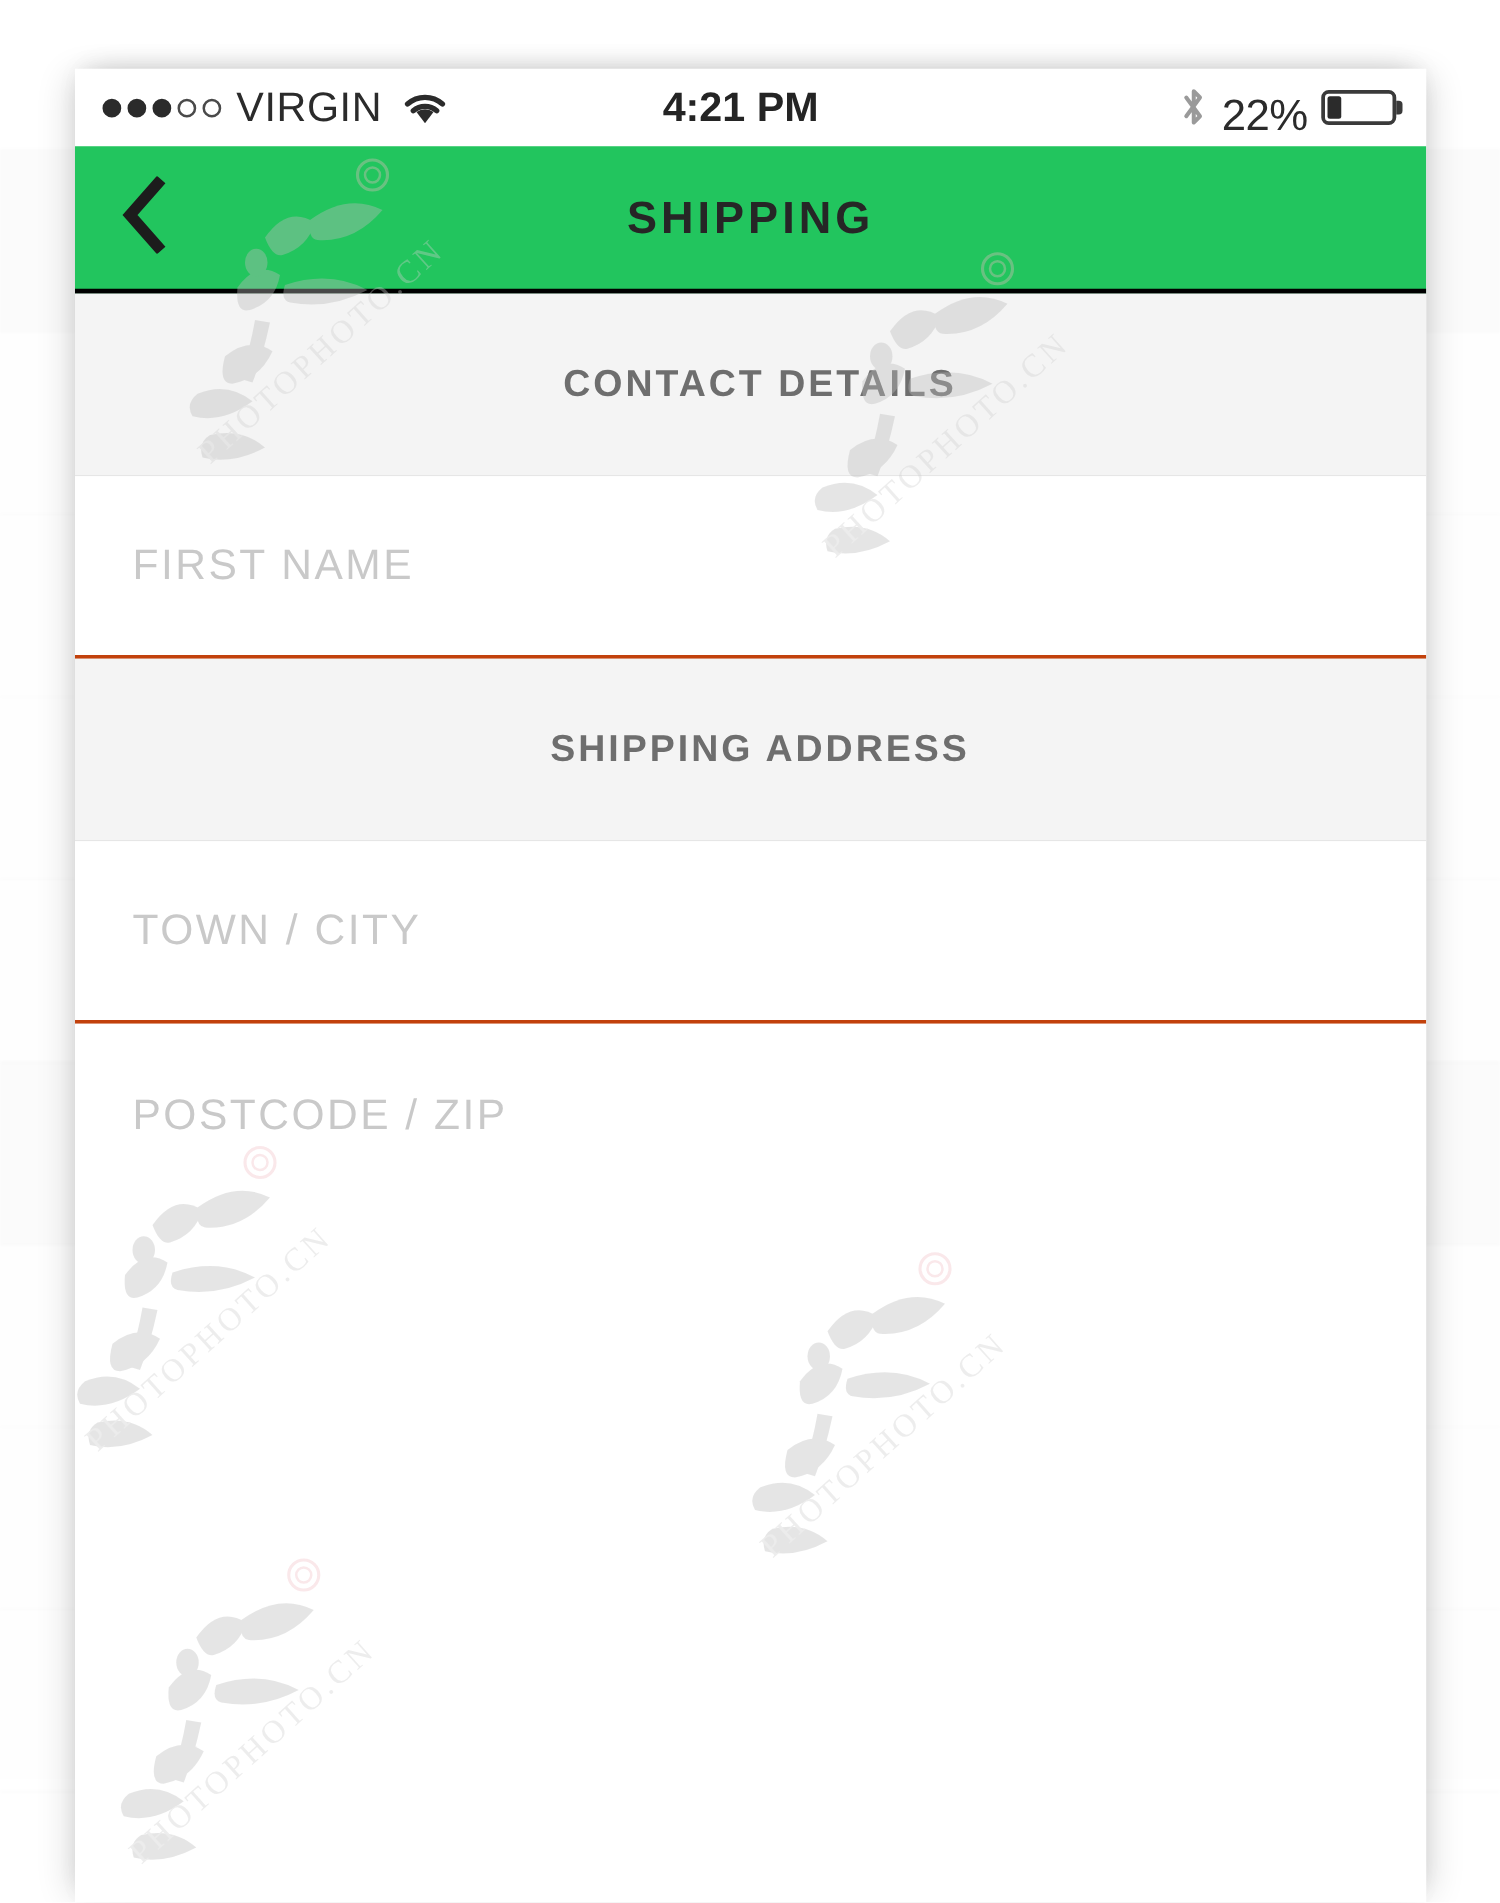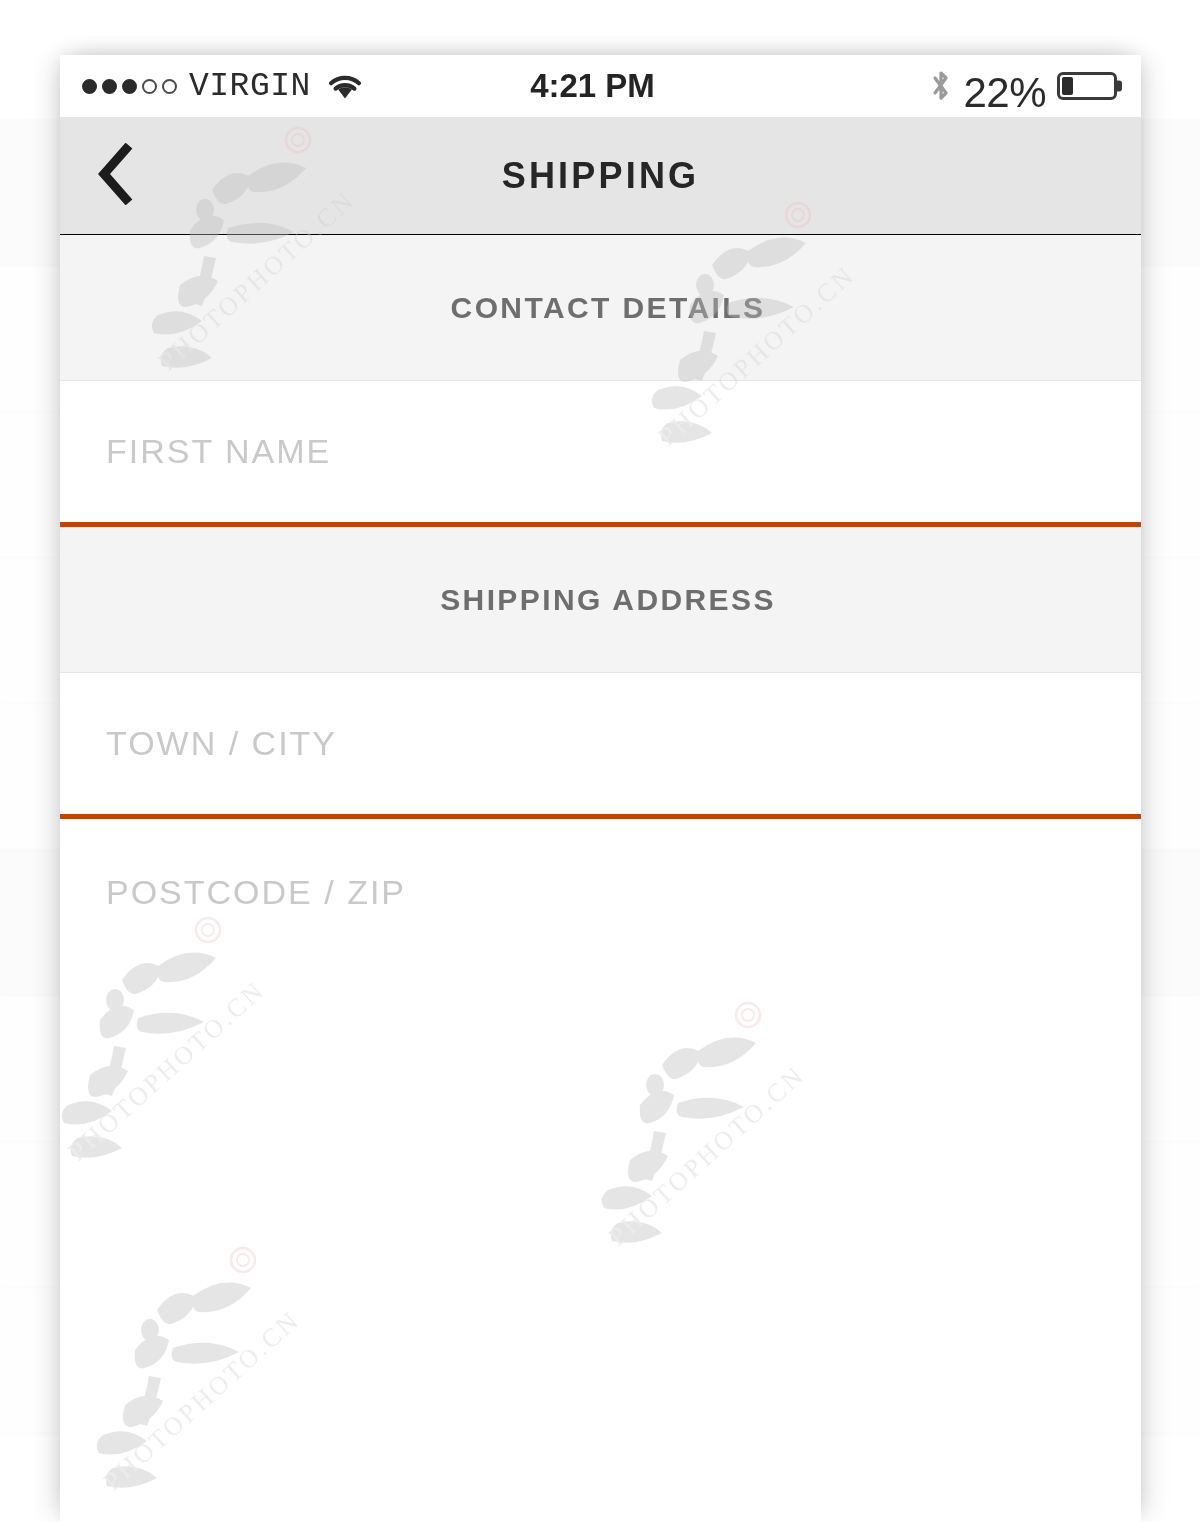--- a/index.html
+++ b/index.html
@@ -71,21 +71,21 @@
   
   .statusbar {
     position: relative;
     height: 62px;
     display: flex;
     align-items: center;
     padding: 0 24px 0 22px;
     background: #ffffff;
     z-index: 3;
   }
-  .sb-left { display: flex; align-items: center; gap: 0; font-family: Liberation Mono, monospace; }
+  .sb-left { display: flex; align-items: center; gap: 0; }
   .sig-dots { display: flex; align-items: center; gap: 5px; margin-right: 12px; }
   .dot {
     width: 15px; height: 15px; border-radius: 50%;
     border: 2px solid #2b2b2b;
   }
   .dot.filled { background: #2b2b2b; }
   .dot.empty  { background: transparent; border-color: #4a4a4a; }
   .carrier {
     font-size: 33px;
     letter-spacing: 0.5px;
@@ -104,21 +104,21 @@
     font-weight: 700;
     color: #242424;
     letter-spacing: 0px;
   }
   .sb-right {
     margin-left: auto;
     display: flex; align-items: center; gap: 11px;
   }
   .bt-icon { display: flex; align-items: center; }
   .batt-pct {
-    font-size: 42px;
+    font-size: 35px;
     color: #2b2b2b;
     font-weight: 400;
     letter-spacing: -0.5px;
     margin-top: 13px;
   }
   .battery {
     position: relative;
     width: 60px; height: 28px;
     border: 3px solid #3a3a3a;
     border-radius: 6px;
@@ -137,24 +137,24 @@
   .battery .fill {
     height: 100%;
     background: #2b2b2b;
     border-radius: 2px;
   }
 
   
   .navbar {
     position: relative;
     height: 118px;
-    background: #e5e5e5;
+    background: #22c55e;
     display: flex;
     align-items: center;
-    border-bottom: 1px solid #000000;
+    border-bottom: 4px solid #000000;
     z-index: 3;
   }
   .back-btn {
     position: absolute;
     left: 34px;
     width: 78px; height: 80px;
     display: flex; align-items: center; justify-content: flex-start;
     cursor: pointer;
   }
   .nav-title {
@@ -181,21 +181,21 @@
   .section-header .label {
     font-size: 30px;
     font-weight: 700;
     letter-spacing: 2.4px;
     color: #6e6e6e;
   }
 
   .field-row {
     height: 146px;
     background: #ffffff;
-    border-bottom: 5px solid #c2410c;
+    border-bottom: 3px solid #c2410c;
     display: flex;
     align-items: center;
     padding-left: 46px;
     cursor: text;
   }
   .field-row:last-child { border-bottom: none; }
   .field-input {
     width: 100%;
     border: none;
     outline: none;

